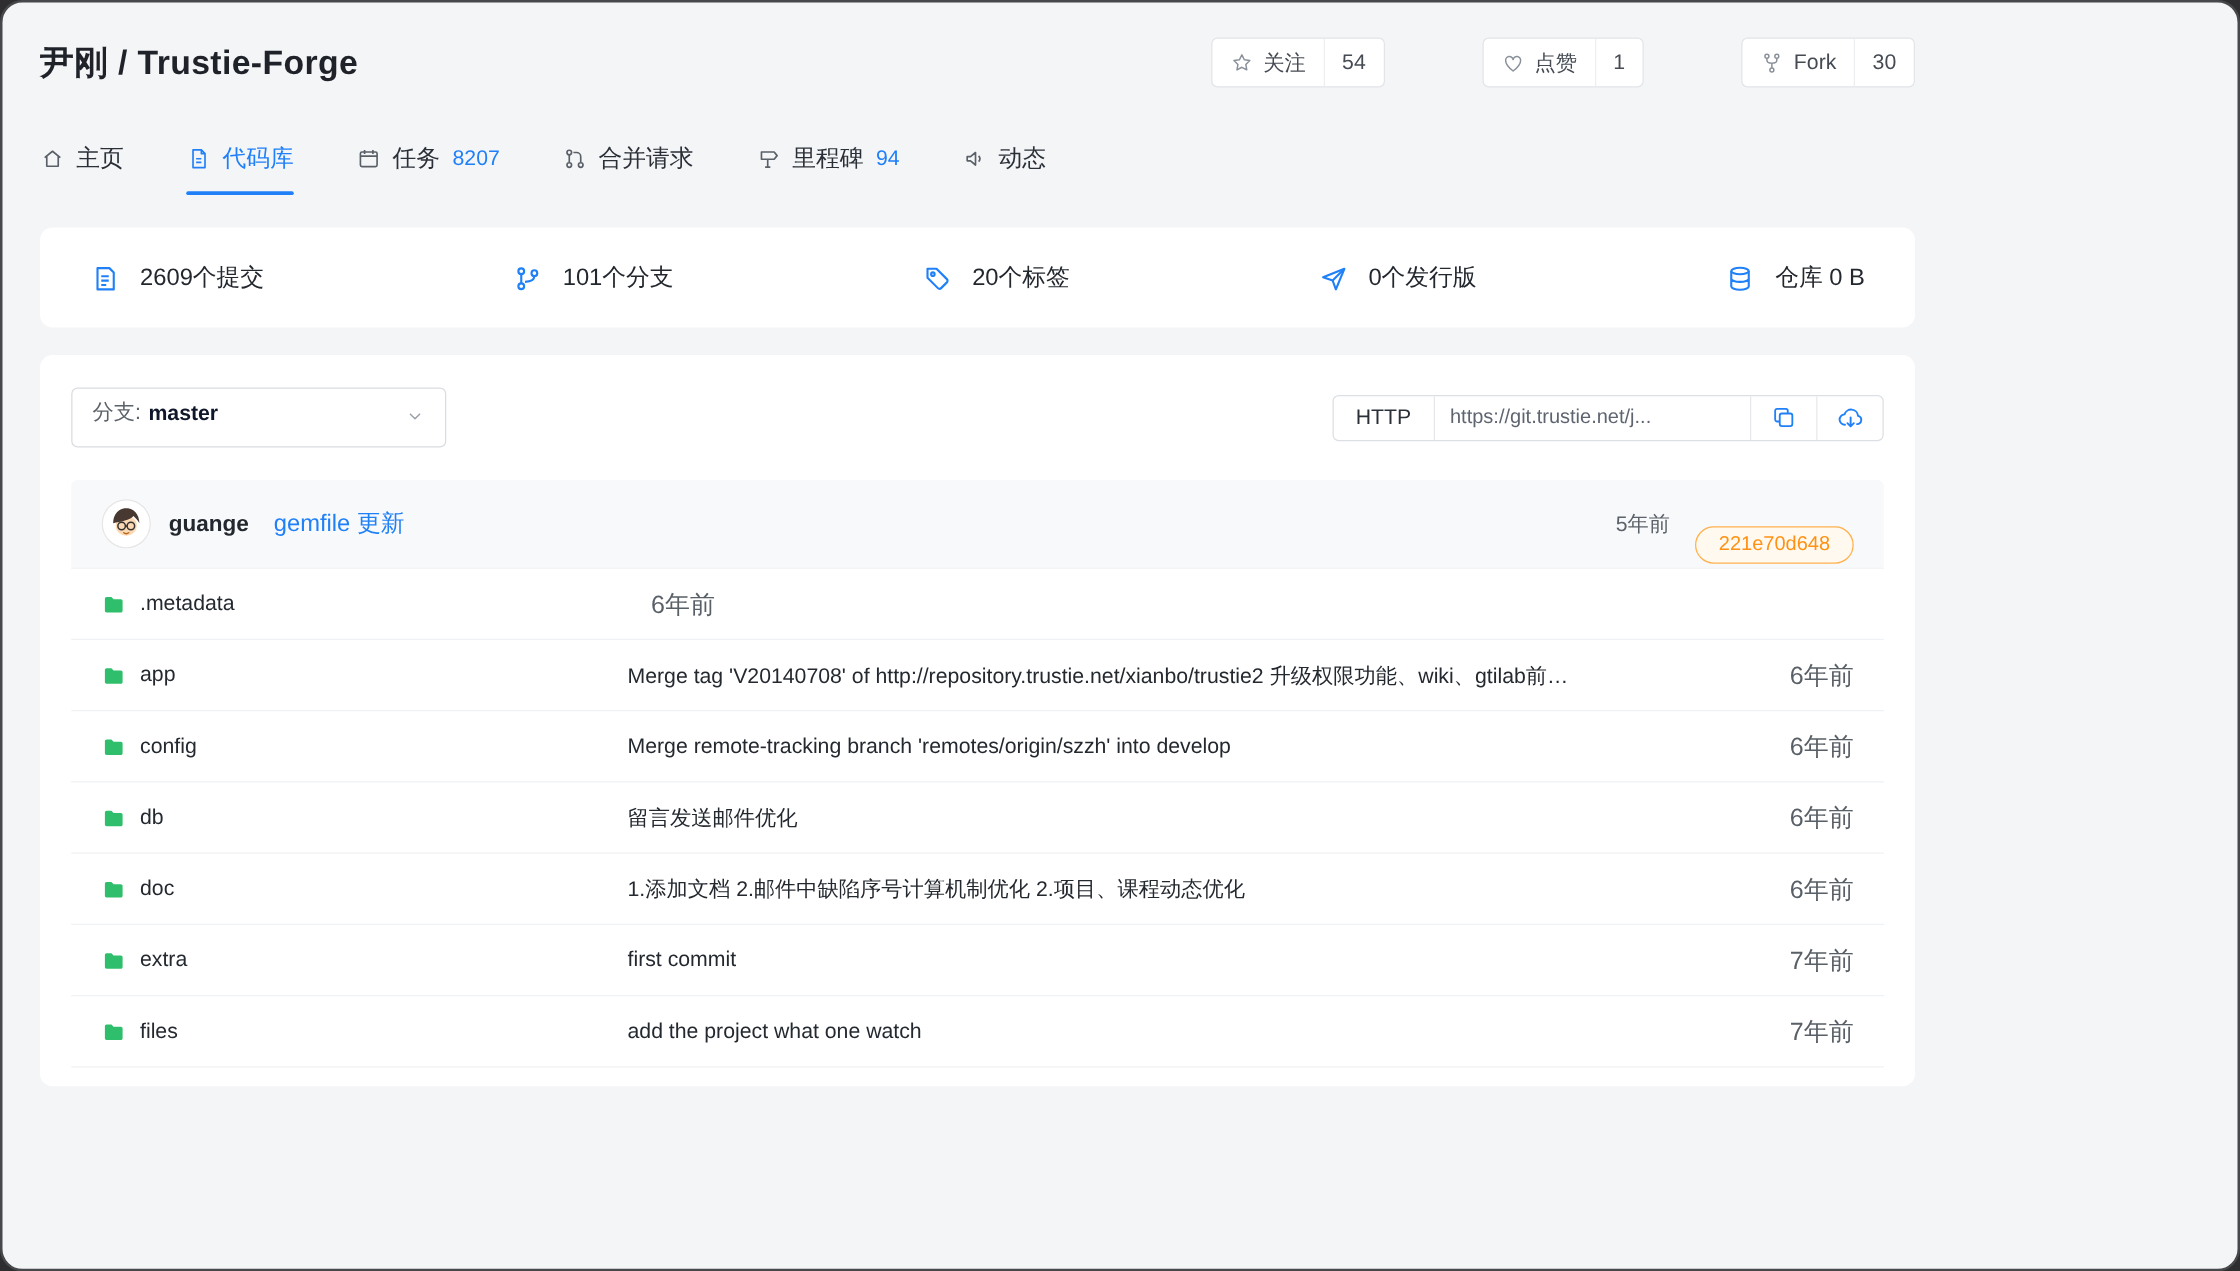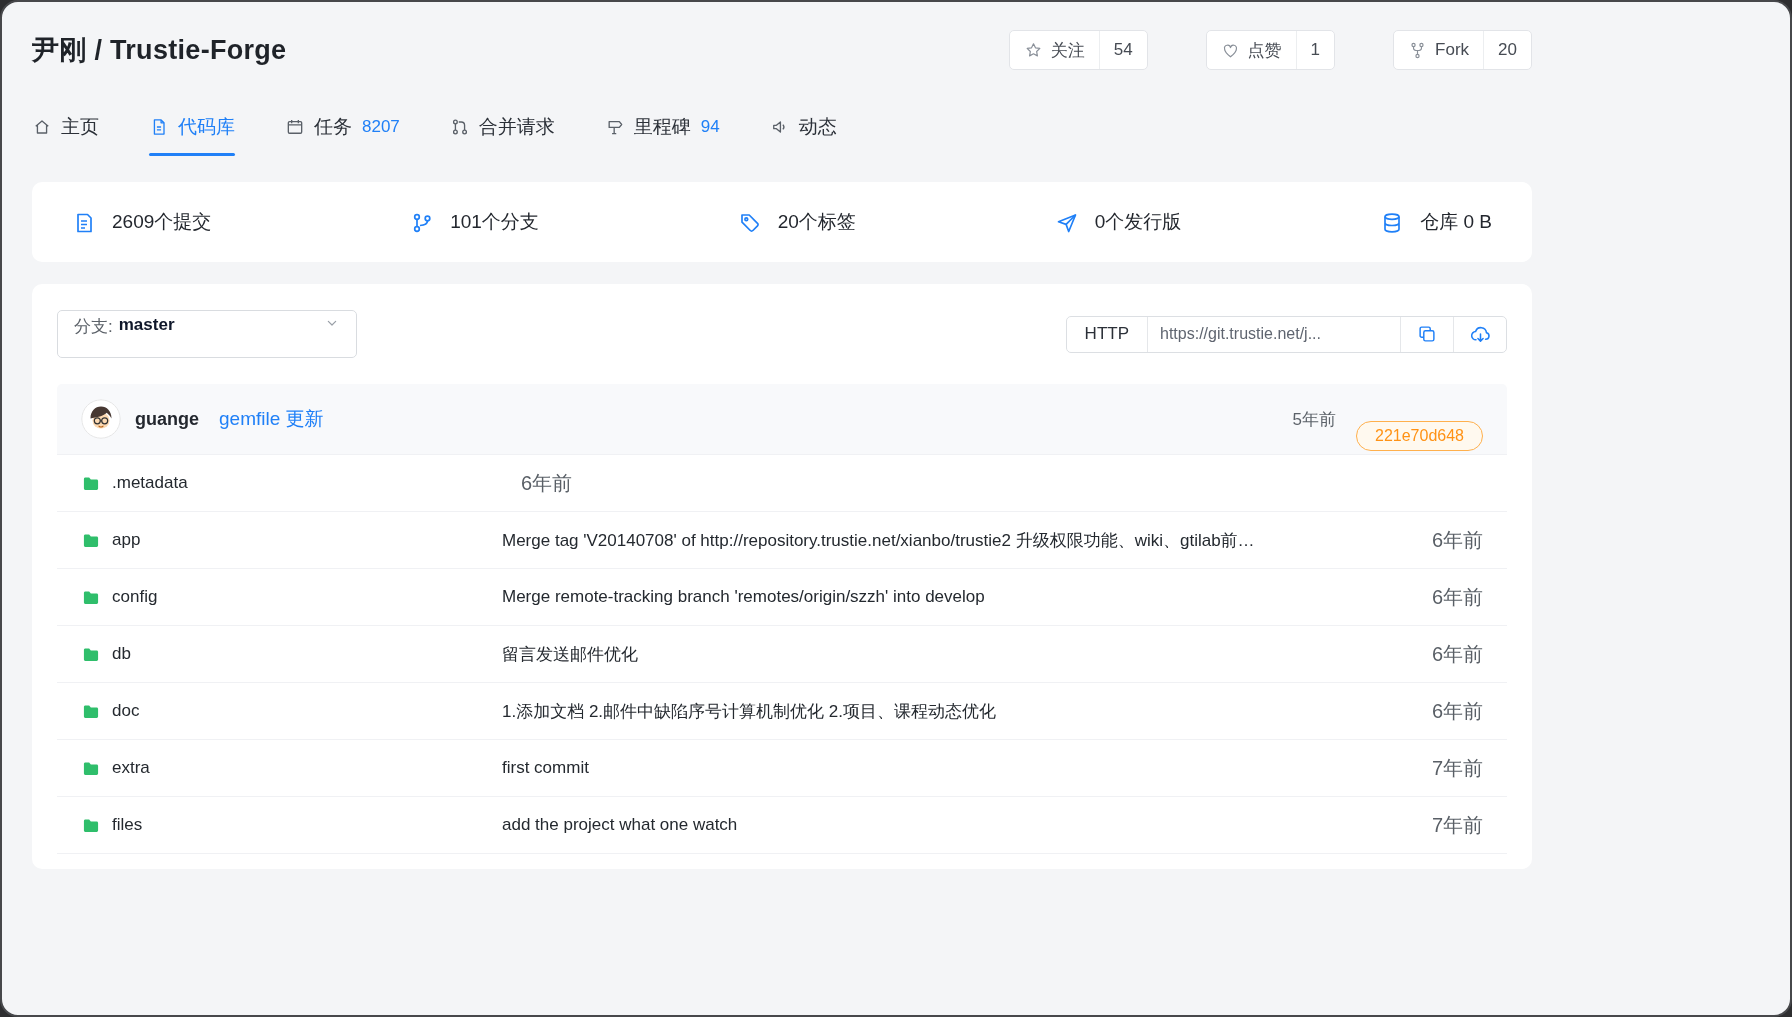--- a/index.html
+++ b/index.html
@@ -5,21 +5,21 @@
   html,body{margin:0;padding:0;background:#2e2e30;font-family:"Liberation Sans","DejaVu Sans",sans-serif;}
   .window{
     position:relative;width:1792px;height:1017px;box-sizing:border-box;
     background:#f4f5f7;border:2px solid #47484b;border-radius:18px;overflow:hidden;
   }
   .content{width:1500px;margin-left:30px;}
 
   
   .page-header{display:flex;align-items:center;justify-content:space-between;padding-top:28px;}
   .page-title{margin:0;font-size:27px;font-weight:600;color:#1f2329;letter-spacing:.3px;}
-  .header-actions{display:flex;gap:58px;}
+  .header-actions{display:flex;gap:78px;}
   .action-btn{display:inline-flex;align-items:stretch;background:#fff;border:1px solid #e2e4e8;border-radius:5px;height:38px;font-size:17px;color:#464b53;cursor:pointer;overflow:hidden;}
   .ab-main{display:inline-flex;align-items:center;gap:8px;padding:0 14px;}
   .ab-main .svg-icon{color:#8a9099;}
   .ab-count{display:flex;align-items:center;padding:0 14px;border-left:1px solid #eceef0;color:#464b53;}
 
   
   .tabs{display:flex;gap:50px;margin-top:44px;font-size:19px;color:#2b3038;}
   .tab{position:relative;display:flex;align-items:center;gap:9px;padding-bottom:16px;cursor:pointer;}
   .tab .svg-icon{color:#5a6068;}
   .tab .tab-count{color:#2080f7;font-size:17px;margin-left:1px;}
@@ -28,21 +28,21 @@
   .tab.active::after{content:"";position:absolute;left:0;right:0;bottom:0;height:3px;border-radius:2px;background:#2080f7;}
 
   
   .stats-card{margin-top:26px;height:80px;background:#fff;border-radius:10px;display:flex;align-items:center;justify-content:space-between;padding:0 40px;box-sizing:border-box;}
   .stat{display:flex;align-items:flex-end;gap:16px;font-size:19px;font-weight:400;color:#23272e;cursor:pointer;}
   .stat .svg-icon{color:#2080f7;}
 
   
   .main-card{margin-top:22px;height:585px;background:#fff;border-radius:10px;padding:26px 25px 0;box-sizing:border-box;overflow:hidden;}
   .toolbar{display:flex;align-items:center;justify-content:space-between;height:48px;}
-  .branch-select{width:300px;height:48px;box-sizing:border-box;border:1px solid #d9dce0;border-radius:5px;background:#fff;display:flex;align-items:flex-start;justify-content:space-between;padding:4px 16px;cursor:pointer;}
+  .branch-select{width:300px;height:48px;box-sizing:border-box;border:1px solid #d9dce0;border-radius:5px;background:#fff;display:flex;align-items:flex-end;justify-content:space-between;padding:16px 16px;cursor:pointer;}
   .branch-select .bs-label{font-size:17px;color:#5c6269;}
   .branch-select .bs-value{font-size:17px;color:#0f172a;font-weight:600;margin-left:6px;margin-right:auto;}
   .branch-select .svg-icon{color:#9aa0a8;}
   .clone-group{display:flex;align-items:stretch;height:37px;box-sizing:border-box;border:1px solid #dcdfe3;border-radius:5px;background:#fff;overflow:hidden;}
   .seg{display:flex;align-items:center;}
   .seg-http{padding:0 18px;font-size:17px;color:#2b3038;border-right:1px solid #e5e7ea;cursor:pointer;}
   .seg-url{width:228px;padding:0 12px;font-size:16px;color:#5f6570;white-space:nowrap;overflow:hidden;border-right:1px solid #e5e7ea;cursor:text;}
   .seg-btn{width:52px;justify-content:center;color:#2080f7;cursor:pointer;}
   .seg-copy{border-right:1px solid #e5e7ea;}
 
@@ -97,21 +97,21 @@
         <div class="action-btn">
           <span class="ab-main">
             <svg class="svg-icon" width="19" height="19" viewBox="0 0 24 24" fill="none" stroke="currentColor" stroke-width="1.5">
                 <circle cx="7" cy="5" r="2"></circle>
                 <circle cx="17" cy="5" r="2"></circle>
                 <circle cx="12" cy="19" r="2"></circle>
                 <path d="M7 7v2c0 2 2 3 5 3s5-1 5-3V7M12 12v5"></path>
               </svg>
             <span>Fork</span>
           </span>
-          <span class="ab-count">20</span>
+          <span class="ab-count">30</span>
         </div>
 
       </div>
     </header>
 
     <nav class="tabs">
       <div class="tab">
         <svg class="svg-icon" width="20" height="20" viewBox="0 0 24 24" fill="none" stroke="currentColor" stroke-width="1.6" stroke-linejoin="round">
             <path d="M4.5 11 12 4.8 19.5 11M6.5 9.8V19.2h11V9.8"></path>
           </svg>

